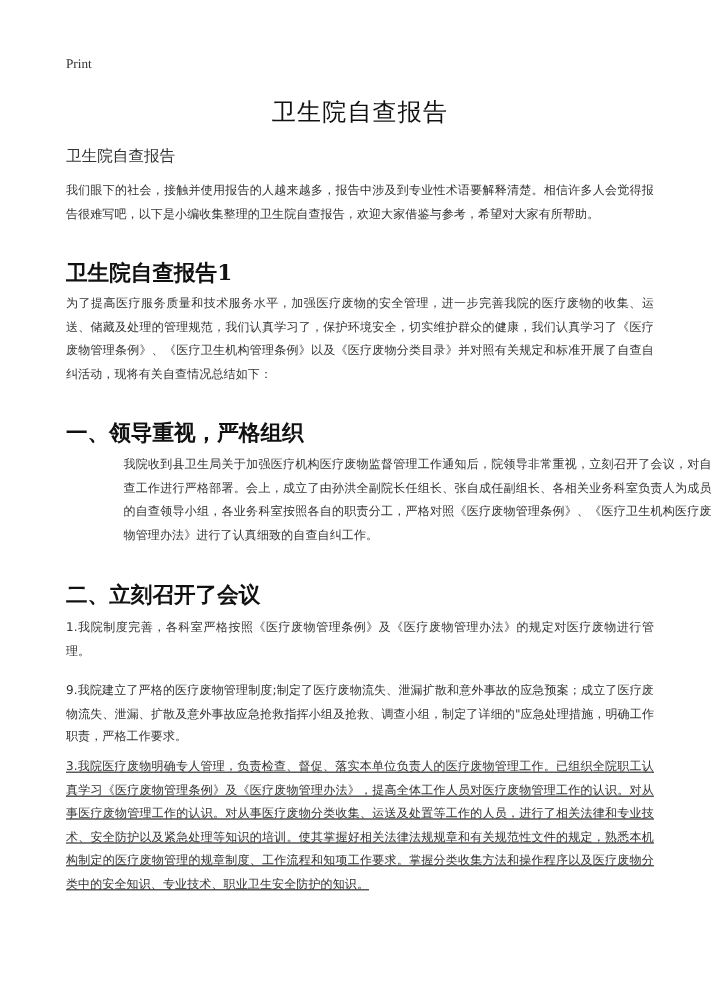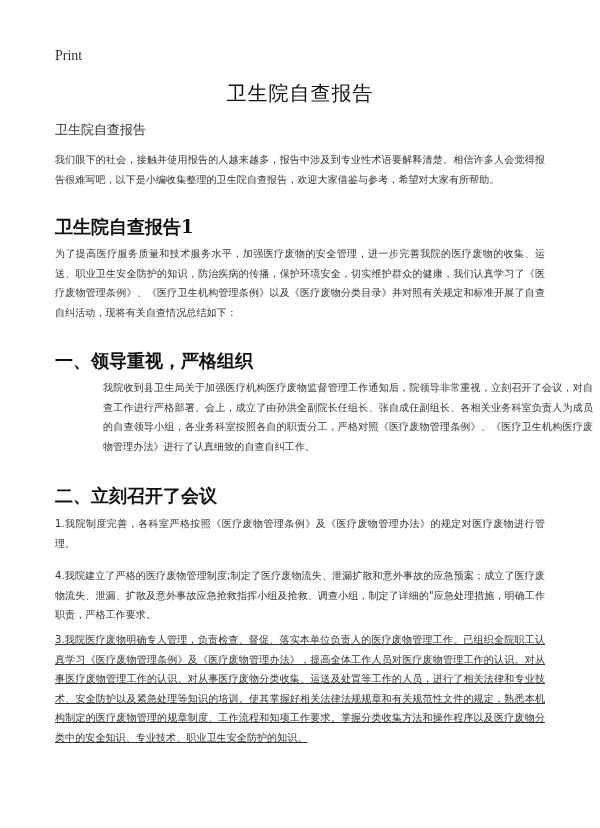--- a/index.html
+++ b/index.html
@@ -2,21 +2,21 @@
 <html><head>
   <meta charset="utf-8">
   <style>
     html, body { margin: 0; padding: 0; background: #ffffff; }
     body {
       width: 600px; height: 828px; overflow: hidden; position: relative;
       font-family: "DejaVu Sans", sans-serif; color: #222;
     }
     .print-label {
       position: absolute; left: 55px; top: 48px;
-      font-family: "Liberation Serif", serif; font-size: 14px; color: #333;
+      font-family: "Liberation Serif", serif; font-size: 11px; color: #333;
     }
     .doc-title {
       position: absolute; left: 0; width: 600px; top: 80px; text-align: center;
       font-size: 20px; color: #111; letter-spacing: 1px;
     }
     .subtitle { position: absolute; left: 55px; top: 121px; font-size: 13px; color: #333; }
     .para {
       position: absolute; left: 55px; width: 490px;
       font-size: 10px; line-height: 19.5px; color: #333; letter-spacing: 0.1px;
       text-align: justify;
@@ -30,21 +30,21 @@
 <body>
 
 <div class="print-label">Print</div>
 <div class="doc-title">卫生院自查报告</div>
 <div class="subtitle">卫生院自查报告</div>
 
 <div class="para" style="top:150px;">我们眼下的社会，接触并使用报告的人越来越多，报告中涉及到专业性术语要解释清楚。相信许多人会觉得报告很难写吧，以下是小编收集整理的卫生院自查报告，欢迎大家借鉴与参考，希望对大家有所帮助。</div>
 
 <div class="heading" style="top:215px;">卫生院自查报告1</div>
 
-<div class="para" style="top:244px;">为了提高医疗服务质量和技术服务水平，加强医疗废物的安全管理，进一步完善我院的医疗废物的收集、运送、职业卫生安全防护的知识，防治疾病的传播，保护环境安全，切实维护群众的健康，我们认真学习了《医疗废物管理条例》、《医疗卫生机构管理条例》以及《医疗废物分类目录》并对照有关规定和标准开展了自查自纠活动，现将有关自查情况总结如下：</div>
+<div class="para" style="top:244px;">为了提高医疗服务质量和技术服务水平，加强医疗废物的安全管理，进一步完善我院的医疗废物的收集、运送、储藏及处理的管理规范，我们认真学习了，保护环境安全，切实维护群众的健康，我们认真学习了《医疗废物管理条例》、《医疗卫生机构管理条例》以及《医疗废物分类目录》并对照有关规定和标准开展了自查自纠活动，现将有关自查情况总结如下：</div>
 
 <div class="heading" style="top:349px;">一、领导重视，严格组织</div>
 <div class="para" style="top:378px;margin-left:48px;">我院收到县卫生局关于加强医疗机构医疗废物监督管理工作通知后，院领导非常重视，立刻召开了会议，对自查工作进行严格部署。会上，成立了由孙洪全副院长任组长、张自成任副组长、各相关业务科室负责人为成员的自查领导小组，各业务科室按照各自的职责分工，严格对照《医疗废物管理条例》、《医疗卫生机构医疗废物管理办法》进行了认真细致的自查自纠工作。</div>
 
 <div class="heading" style="top:484px;">二、立刻召开了会议</div>
 <div class="para" style="top:514px;">1.我院制度完善，各科室严格按照《医疗废物管理条例》及《医疗废物管理办法》的规定对医疗废物进行管理。</div>
-<div class="para" style="top:566px;">4.我院建立了严格的医疗废物管理制度;制定了医疗废物流失、泄漏扩散和意外事故的应急预案；成立了医疗废物流失、泄漏、扩散及意外事故应急抢救指挥小组及抢救、调查小组，制定了详细的"应急处理措施，明确工作职责，严格工作要求。</div>
+<div class="para" style="top:566px;">9.我院建立了严格的医疗废物管理制度;制定了医疗废物流失、泄漏扩散和意外事故的应急预案；成立了医疗废物流失、泄漏、扩散及意外事故应急抢救指挥小组及抢救、调查小组，制定了详细的"应急处理措施，明确工作职责，严格工作要求。</div>
 <div class="para" style="top:630px;text-decoration:underline;">3.我院医疗废物明确专人管理，负责检查、督促、落实本单位负责人的医疗废物管理工作。已组织全院职工认真学习《医疗废物管理条例》及《医疗废物管理办法》，提高全体工作人员对医疗废物管理工作的认识。对从事医疗废物管理工作的认识。对从事医疗废物分类收集、运送及处置等工作的人员，进行了相关法律和专业技术、安全防护以及紧急处理等知识的培训。使其掌握好相关法律法规规章和有关规范性文件的规定，熟悉本机构制定的医疗废物管理的规章制度、工作流程和知项工作要求。掌握分类收集方法和操作程序以及医疗废物分类中的安全知识、专业技术、职业卫生安全防护的知识。</div>
 
 </body></html>

